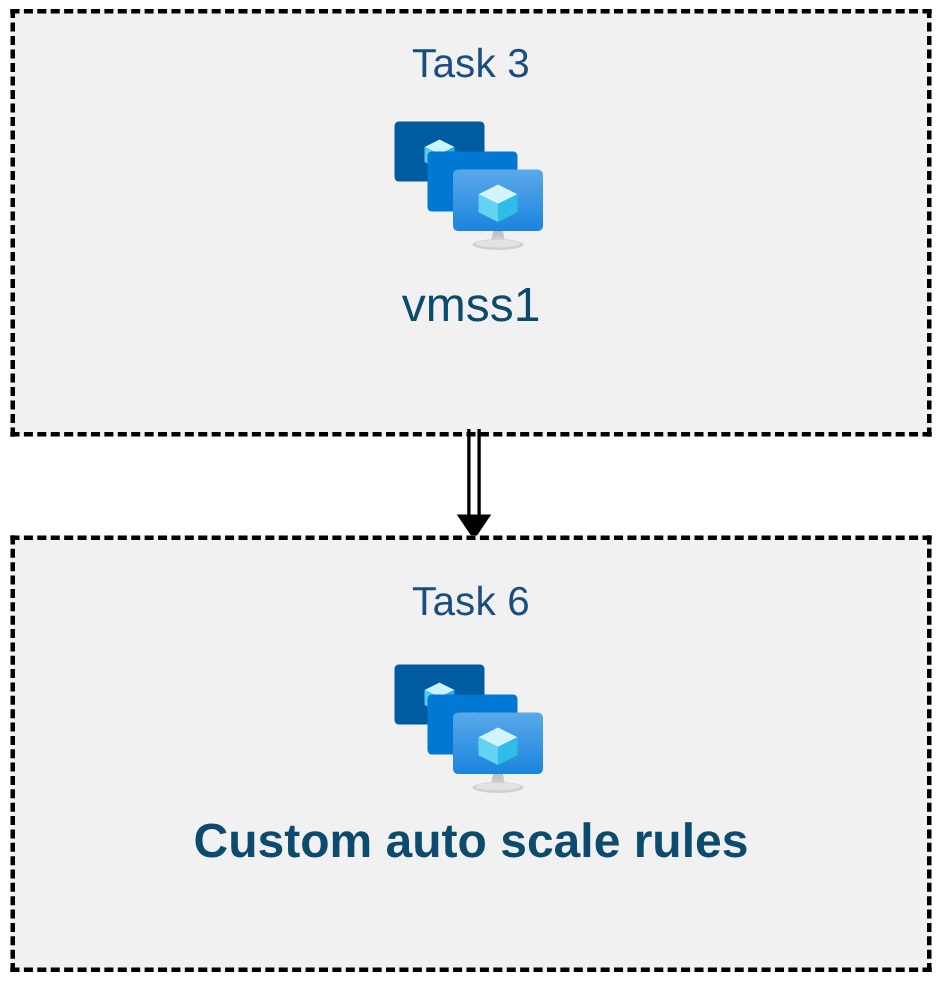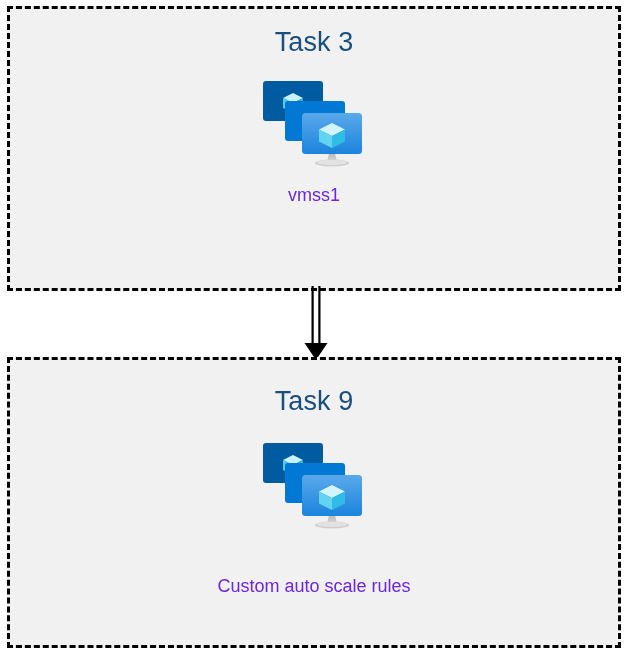--- a/index.html
+++ b/index.html
@@ -60,28 +60,28 @@
   #task-box-4 .task-title { margin-top: 28px; }
 
   
   .vmss-icon {
     display: block;
   }
   #task-box-3 .vmss-icon { margin-top: 17px; }
   #task-box-4 .vmss-icon { margin-top: 20px; }
 
   .icon-caption {
-    color: #6d28d9;
-    font-size: 18px;
+    color: #0c4a6e;
+    font-size: 32px;
     line-height: 1.18;
     text-align: right;
     white-space: nowrap;
   }
   #task-box-3 .icon-caption { margin-top: 15px; }
-  #task-box-4 .icon-caption { margin-top: 44px; }
+  #task-box-4 .icon-caption { margin-top: 10px; font-weight: bold; }
 
   .caption-line { display: block; }
 
   
   #connector-arrow {
     position: absolute;
     left: 296px;
     top: 286px;
     width: 40px;
     height: 76px;
@@ -143,21 +143,21 @@
   <svg id="connector-arrow" viewBox="0 0 40 76" xmlns="http://www.w3.org/2000/svg">
 
     <rect x="15.5" y="0" width="2.2" height="58" fill="#000000"></rect>
     <rect x="22.3" y="0" width="2.2" height="58" fill="#000000"></rect>
 
     <polygon points="8.5,57 31.5,57 20,74" fill="#000000"></polygon>
   </svg>
 
   <div class="task-box" id="task-box-4">
 
-    <div class="task-title">Task 9</div>
+    <div class="task-title">Task 6</div>
 
     <svg class="vmss-icon" width="115" height="97" viewBox="0 0 115 97" xmlns="http://www.w3.org/2000/svg">
       <defs>
         <linearGradient id="frontMon4" x1="0" y1="0" x2="0" y2="1">
           <stop offset="0%" stop-color="#5aa9ea"></stop>
           <stop offset="100%" stop-color="#1b84dd"></stop>
         </linearGradient>
         <linearGradient id="standG4" x1="0" y1="0" x2="0" y2="1">
           <stop offset="0%" stop-color="#b8b8b8"></stop>
           <stop offset="100%" stop-color="#d8d8d8"></stop>

